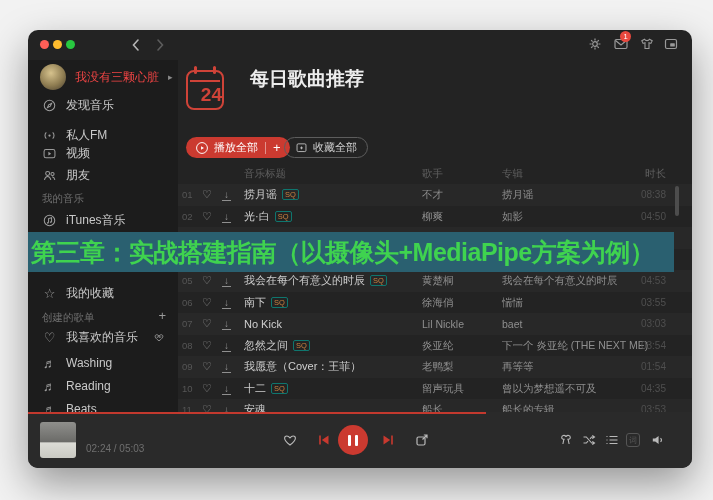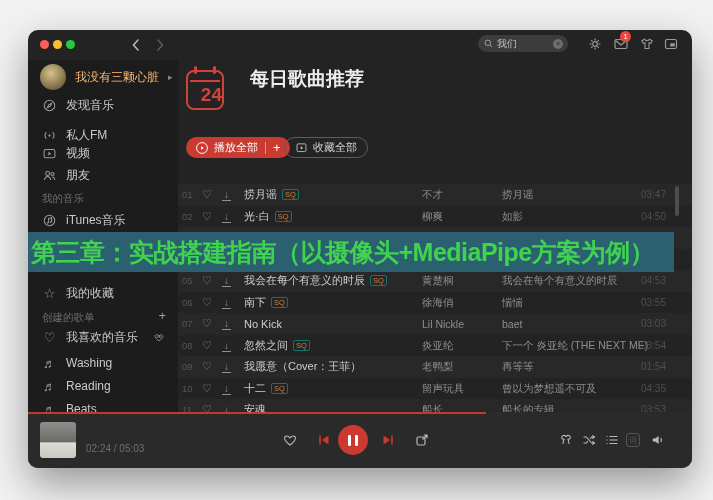--- a/index.html
+++ b/index.html
@@ -14,21 +14,21 @@
   .searchbox{position:absolute;left:450px;top:5px;width:90px;height:17px;background:#3c3c3c;border-radius:9px;display:flex;align-items:center;padding:0 5px;gap:3px;box-sizing:border-box;}
   .searchbox input{flex:1;min-width:0;background:transparent;border:none;outline:none;color:#c6c6c6;font-size:10px;font-family:inherit;padding:0;}
   .clear-x{width:10px;height:10px;border-radius:50%;background:#6d6d6d;color:#2e2e2e;font-size:8px;line-height:10px;text-align:center;flex:0 0 auto;}
   .tbicon{position:absolute;top:6px;width:16px;height:16px;color:#9a9a9a;}
   .badge-dot{position:absolute;left:592px;top:1px;min-width:11px;height:11px;border-radius:6px;background:#e8483e;color:#fff;font-size:7.5px;line-height:11px;text-align:center;padding:0 1px;box-sizing:border-box;}
   svg{display:block;}
   
   .sidebar{position:absolute;left:0;top:30px;width:150px;bottom:56px;background:#1c1c1c;}
   .avatar-row{position:absolute;left:12px;top:4px;display:flex;align-items:center;gap:9px;}
   .avatar{width:26px;height:26px;border-radius:50%;background:radial-gradient(circle at 42% 35%,#d6c28d,#8f7d52 55%,#4d4331 95%);}
-  .uname{color:#fdba74;font-size:12px;}
+  .uname{color:#ef4444;font-size:12px;}
   .uarrow{color:#8a8a8a;font-size:9px;}
   .snav{position:absolute;left:14px;display:flex;align-items:center;gap:9px;color:#c9c9c9;font-size:12px;height:18px;}
   .snav .ic{width:15px;height:15px;color:#9c9c9c;flex:0 0 auto;display:flex;align-items:center;justify-content:center;}
   .slabel{position:absolute;left:14px;color:#6e6e6e;font-size:10.5px;}
   .side-plus{position:absolute;right:12px;color:#9a9a9a;font-size:13px;}
   .side-right-ic{position:absolute;right:12px;width:14px;height:14px;color:#9a9a9a;}
   .glyph-ic{font-size:13px;line-height:1;}
   
   .main{position:absolute;left:150px;top:30px;right:0;bottom:56px;background:#232323;}
   .calendar{position:absolute;left:8px;top:10px;width:38px;height:40px;border:2.5px solid #cf4338;border-radius:8px;box-sizing:border-box;}
@@ -93,30 +93,20 @@
       <svg viewBox="0 0 16 16" width="16" height="16">
           <path d="M10 3L5.5 8 10 13" fill="none" stroke="currentColor" stroke-width="1.6" stroke-linecap="round"></path>
         </svg>
     </span>
     <span class="navbtn fwd" style="left:124px;">
       <svg viewBox="0 0 16 16" width="16" height="16">
           <path d="M6 3l4.5 5L6 13" fill="none" stroke="currentColor" stroke-width="1.6" stroke-linecap="round"></path>
         </svg>
     </span>
 
-    <div class="searchbox">
-      <span>
-        <svg viewBox="0 0 16 16" width="11" height="11">
-            <circle cx="7" cy="7" r="4" fill="none" stroke="#a5a5a5" stroke-width="1.4"></circle>
-            <path d="M10 10l3.2 3.2" stroke="#a5a5a5" stroke-width="1.4"></path>
-          </svg>
-      </span>
-      <input readonly="" value="我们" style="">
-      <span class="clear-x">×</span>
-    </div>
 
     <span class="tbicon" style="left:559px;">
       <svg viewBox="0 0 16 16" width="16" height="16" fill="none" stroke="currentColor" stroke-width="1.2">
           <circle cx="8" cy="8" r="2.3"></circle>
           <path d="M8 2.6v2M8 11.4v2M2.6 8h2M11.4 8h2M4.2 4.2l1.4 1.4M10.4 10.4l1.4 1.4M11.8 4.2l-1.4 1.4M5.6 10.4l-1.4 1.4"></path>
         </svg>
     </span>
     <span class="tbicon" style="left:585px;">
       <svg viewBox="0 0 16 16" width="16" height="16" fill="none" stroke="currentColor" stroke-width="1.2">
           <rect x="2" y="3.5" width="12" height="9" rx="1.5"></rect>
@@ -253,32 +243,39 @@
     <div class="btn-collect">
       <span class="ic">
         <svg viewBox="0 0 16 16" width="13" height="13" fill="none" stroke="currentColor" stroke-width="1.1">
             <rect x="2.5" y="3.5" width="11" height="9.5" rx="1.5"></rect>
             <path d="M8 6.8v3.4M6.3 8.5h3.4"></path>
           </svg>
       </span>
       <span>收藏全部</span>
     </div>
 
+    <div class="thead">
+      <span class="c-sp"></span>
+      <span class="c-title">音乐标题</span>
+      <span class="c-artist">歌手</span>
+      <span class="c-album">专辑</span>
+      <span class="c-dur">时长</span>
+    </div>
 
     <div class="row zeb" style="top:124px;">
       <span class="c-num">01</span>
       <span class="c-like">♡</span>
       <span class="c-dl"><span class="dl-g">↓</span></span>
       <span class="c-title">
           <span>捞月谣</span>
           <span class="badge">SQ</span>
         </span>
       <span class="c-artist">不才</span>
       <span class="c-album">捞月谣</span>
-      <span class="c-dur">03:47</span>
+      <span class="c-dur">08:38</span>
     </div>
     <div class="row" style="top:146px;">
       <span class="c-num">02</span>
       <span class="c-like">♡</span>
       <span class="c-dl"><span class="dl-g">↓</span></span>
       <span class="c-title">
           <span>光·白</span>
           <span class="badge">SQ</span>
         </span>
       <span class="c-artist">柳爽</span>

